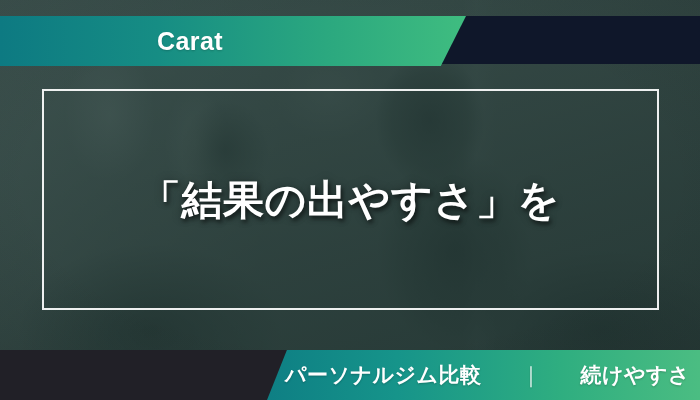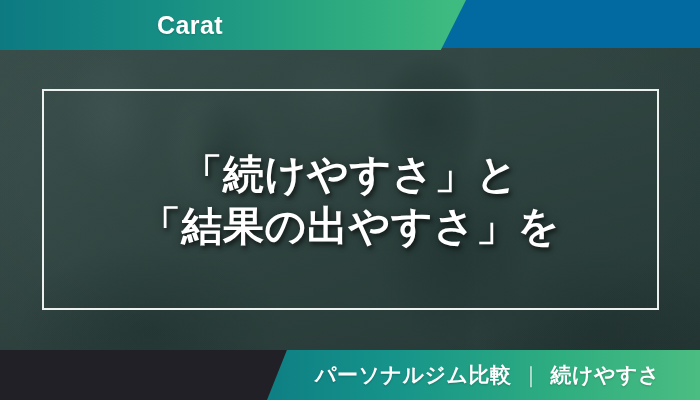--- a/index.html
+++ b/index.html
@@ -47,23 +47,23 @@
     position:absolute; inset:0;
     background:linear-gradient(160deg, rgba(46,74,70,.62) 0%, rgba(40,66,62,.66) 45%, rgba(33,56,53,.72) 100%);
   }
   .bg-vignette {
     position:absolute; inset:0;
     background:radial-gradient(ellipse 120% 110% at 50% 45%, rgba(0,0,0,0) 38%, rgba(12,20,19,.30) 100%);
   }
 
   
   .topbar {
-    position:absolute; top:0; left:0;
+    position:absolute; top:16px; left:0;
     width:700px; height:48px;
-    background:#0369a1;
+    background:#0f172a;
     z-index:5;
   }
   .topbar-shape {
     position:absolute; top:0; left:0;
     width:466px; height:50px;
     background:linear-gradient(90deg,#0d7a82 0%,#168d84 34%,#2ba87f 70%,#3fbd80 100%);
     clip-path:polygon(0 0, 100% 0, 94.6% 100%, 0 100%);
   }
   .brand {
     position:absolute; top:0; left:0;
@@ -84,21 +84,21 @@
   }
   .bottombar-shape {
     position:absolute; top:0; right:0;
     width:433px; height:50px;
     background:linear-gradient(90deg,#0e7f84 0%,#16948a 30%,#2fae80 68%,#4bbd82 100%);
     clip-path:polygon(4.6% 0, 100% 0, 100% 100%, 0 100%);
   }
   .bottom-text {
     position:absolute; top:0; right:0;
     width:415px; height:50px;
-    display:flex; align-items:center; justify-content:center;
+    display:flex; align-items:center; justify-content:space-between;
     gap:9px;
     color:#ffffff;
     font-size:21px; font-weight:bold;
     letter-spacing:.5px;
     text-shadow:0 1px 2px rgba(0,0,0,.22);
     padding-right:10px;
   }
   .bottom-sep { font-weight:normal; opacity:.9; }
 
   
@@ -142,21 +142,20 @@
   <div class="bg-vignette"></div>
 
   <div class="topbar">
     <div class="topbar-shape"></div>
     <div class="brand">Carat</div>
   </div>
 
   <div class="frame"></div>
 
   <div class="headline">
-    <div class="headline-line">「続けやすさ」と</div>
     <div class="headline-line">「結果の出やすさ」を</div>
   </div>
 
   <div class="bottombar">
     <div class="bottombar-shape"></div>
     <div class="bottom-text">
       <span>パーソナルジム比較</span>
       <span class="bottom-sep">｜</span>
       <span>続けやすさ</span>
     </div>

